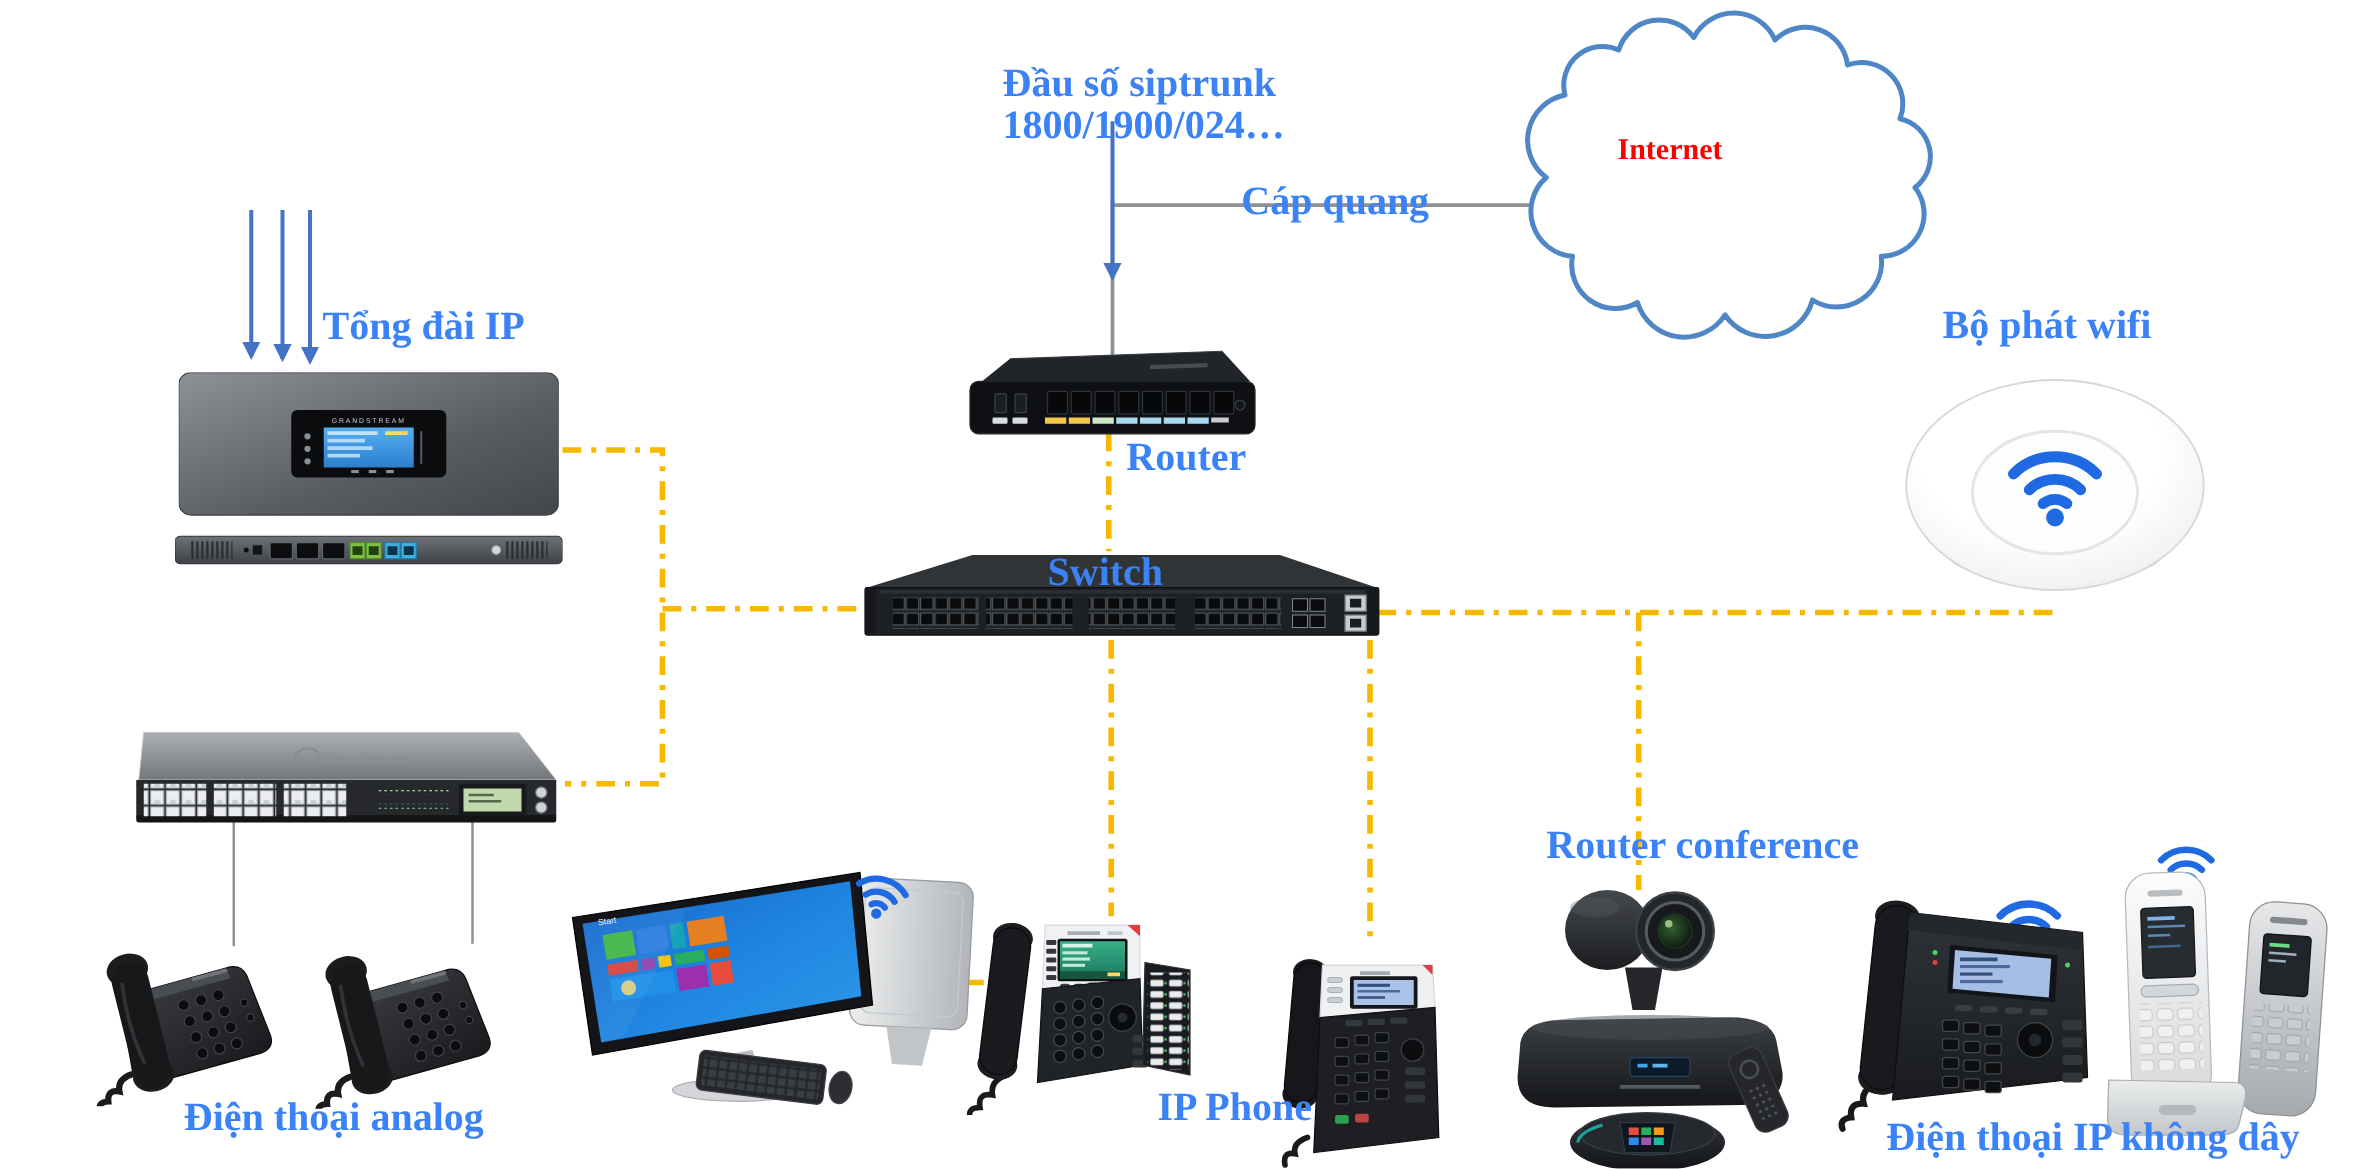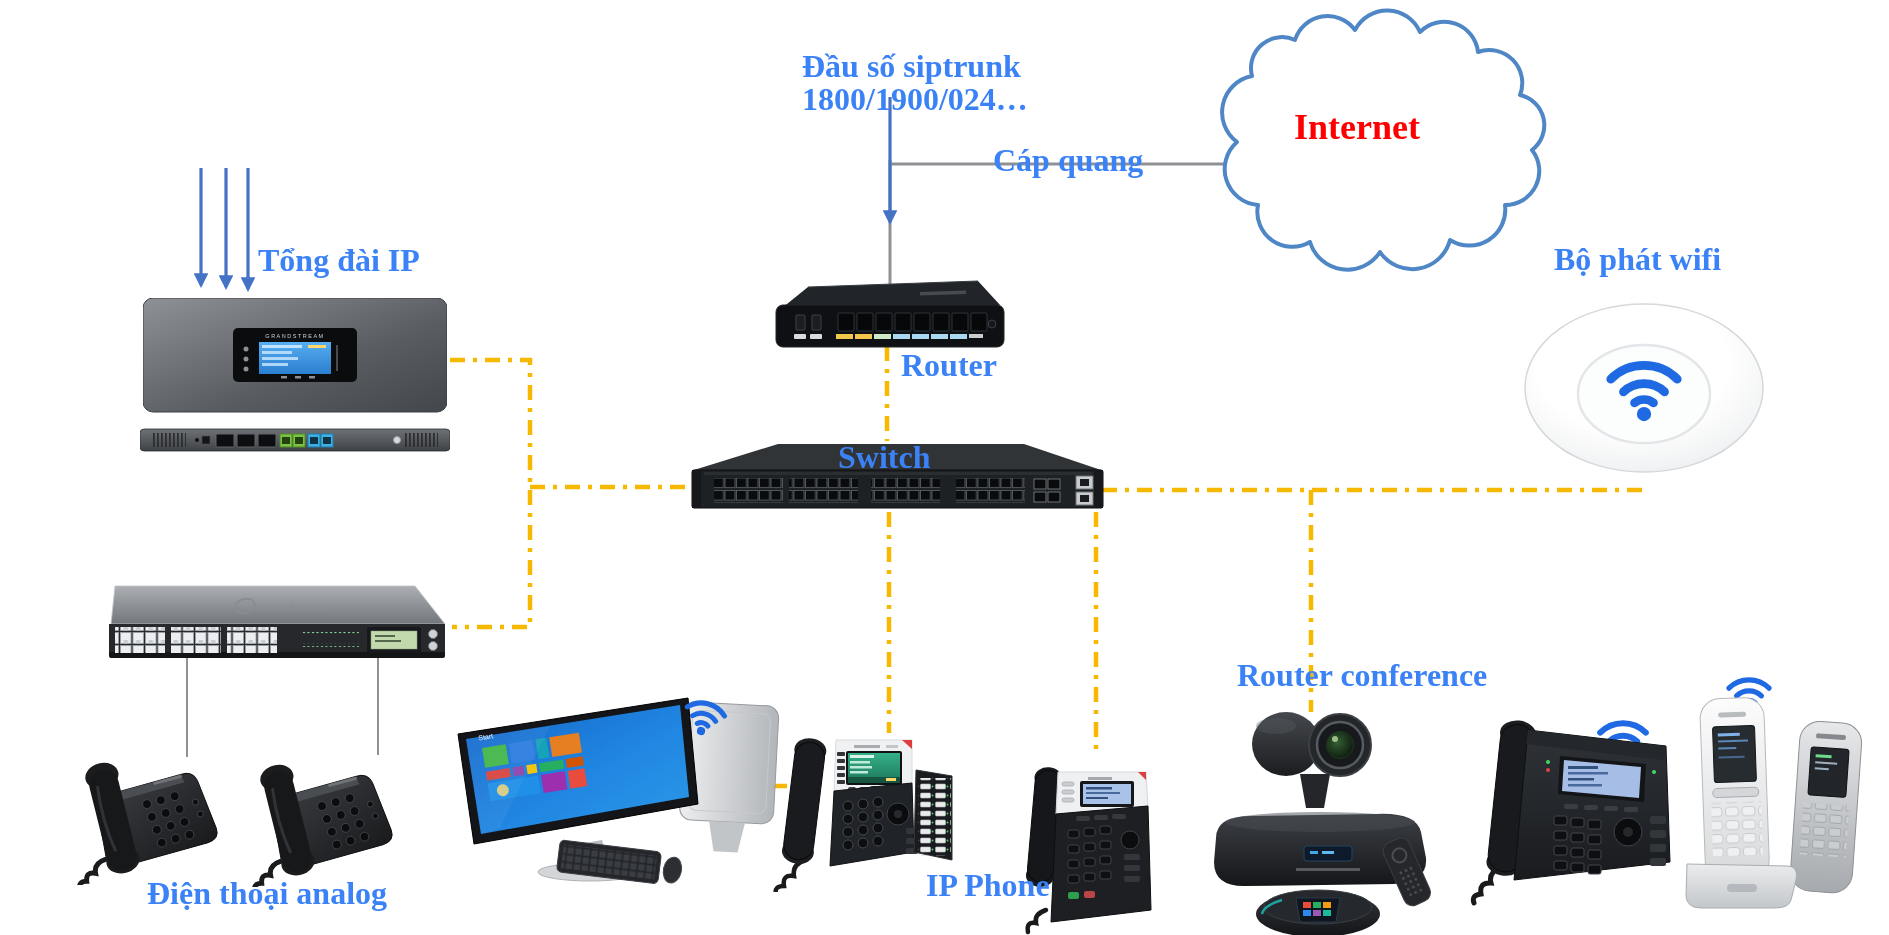--- a/index.html
+++ b/index.html
@@ -1,21 +1,21 @@
 <!DOCTYPE html>
 <html><head>
 <meta charset="utf-8">
 <style>
   html,body{margin:0;padding:0;background:#fff;}
   body{width:1889px;height:935px;font-family:"Liberation Serif","DejaVu Serif",serif;}
   .canvas{position:relative;width:1889px;height:935px;background:#fff;overflow:hidden;}
   .layer{position:absolute;left:0;top:0;}
   .dev{position:absolute;}
   .lbl{position:absolute;font-weight:700;font-size:32px;color:#3b82f6;white-space:pre;line-height:1.2;}
-  .lbl.red{color:#FF0000;font-size:36px;}
+  .lbl.red{color:#FF0000;font-size:24px;}
   .blue{stroke:#4472C4;stroke-width:3.2;}
   .gray{stroke:#8F9194;stroke-width:3;}
   .thin{stroke:#8F9194;stroke-width:2;}
   .ydash{stroke:#F7B800;stroke-width:4.5;fill:none;stroke-dasharray:15 8 4 8;}
 </style>
 </head>
 <body>
 
 <div class="canvas">
 
@@ -588,14 +588,15 @@
   <div class="lbl" style="left:802px;top:47px">Đầu số siptrunk</div>
   <div class="lbl" style="left:802px;top:80px">1800/1900/024…</div>
   <div class="lbl" style="left:993px;top:141px">Cáp quang</div>
   <div class="lbl red" style="left:1294px;top:106px">Internet</div>
   <div class="lbl" style="left:901px;top:346px">Router</div>
   <div class="lbl" style="left:838px;top:438px">Switch</div>
   <div class="lbl" style="left:1554px;top:240px">Bộ phát wifi</div>
   <div class="lbl" style="left:1237px;top:656px">Router conference</div>
   <div class="lbl" style="left:147px;top:874px">Điện thoại analog</div>
   <div class="lbl" style="left:926px;top:866px">IP Phone</div>
+  <div class="lbl" style="left:1509px;top:890px">Điện thoại IP không dây</div>
 
 </div>
 
 </body></html>

